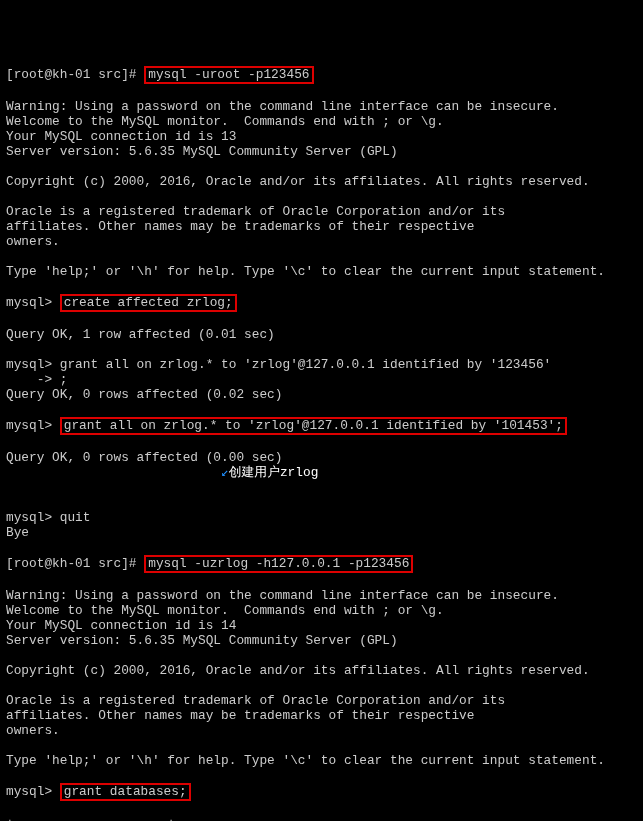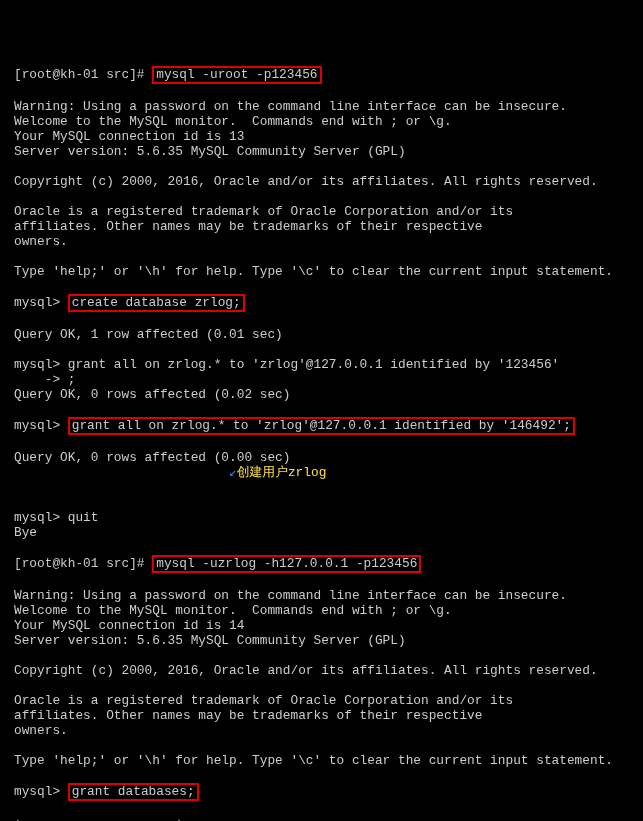--- a/index.html
+++ b/index.html
@@ -7,29 +7,29 @@
       color: #ccc;
       font-family: "Consolas", "Courier New", monospace;
       font-size: 12.8px;
       line-height: 15px;
       padding: 6px;
       margin: 0;
       width: 643px;
       box-sizing: border-box;
       white-space: pre;
     }
-    .line { white-space: pre; margin-left: 8px; }
+    .line { white-space: pre; }
     .hl-red {
       border: 2px solid #d00;
       padding: 0 2px;
       display: inline-block;
       line-height: 14px;
     }
     .annot {
-      color: #fde047;
+      color: #ffffff;
       display: inline-block;
     }
     .arrow-r {
       color: #2090ff;
       display:inline-block;
     }
   </style>
 </head>
 <body>
 
@@ -42,28 +42,28 @@
 Server version: 5.6.35 MySQL Community Server (GPL)
 
 Copyright (c) 2000, 2016, Oracle and/or its affiliates. All rights reserved.
 
 Oracle is a registered trademark of Oracle Corporation and/or its
 affiliates. Other names may be trademarks of their respective
 owners.
 
 Type 'help;' or '\h' for help. Type '\c' to clear the current input statement.
 </div>
-<div class="line"><span>mysql&gt; </span><span class="hl-red">create database zrlog;</span></div>
+<div class="line"><span>mysql&gt; </span><span class="hl-red">create affected zrlog;</span></div>
 <div class="line">Query OK, 1 row affected (0.01 sec)
 
 mysql&gt; grant all on zrlog.* to 'zrlog'@127.0.0.1 identified by '123456'
     -&gt; ;
 Query OK, 0 rows affected (0.02 sec)
 </div>
-<div class="line"><span>mysql&gt; </span><span class="hl-red">grant all on zrlog.* to 'zrlog'@127.0.0.1 identified by '146492';</span></div>
+<div class="line"><span>mysql&gt; </span><span class="hl-red">grant all on zrlog.* to 'zrlog'@127.0.0.1 identified by '101453';</span></div>
 <div class="line"><span>Query OK, 0 rows affected (0.00 sec)</span>
                             <span class="arrow-r">↙</span><span class="annot">创建用户zrlog</span></div>
 <div class="line">
 mysql&gt; quit
 Bye</div>
 <div class="line"><span>[root@kh-01 src]# </span><span class="hl-red">mysql -uzrlog -h127.0.0.1 -p123456</span></div>
 <div class="line">Warning: Using a password on the command line interface can be insecure.
 Welcome to the MySQL monitor.  Commands end with ; or \g.
 Your MySQL connection id is 14
 Server version: 5.6.35 MySQL Community Server (GPL)

